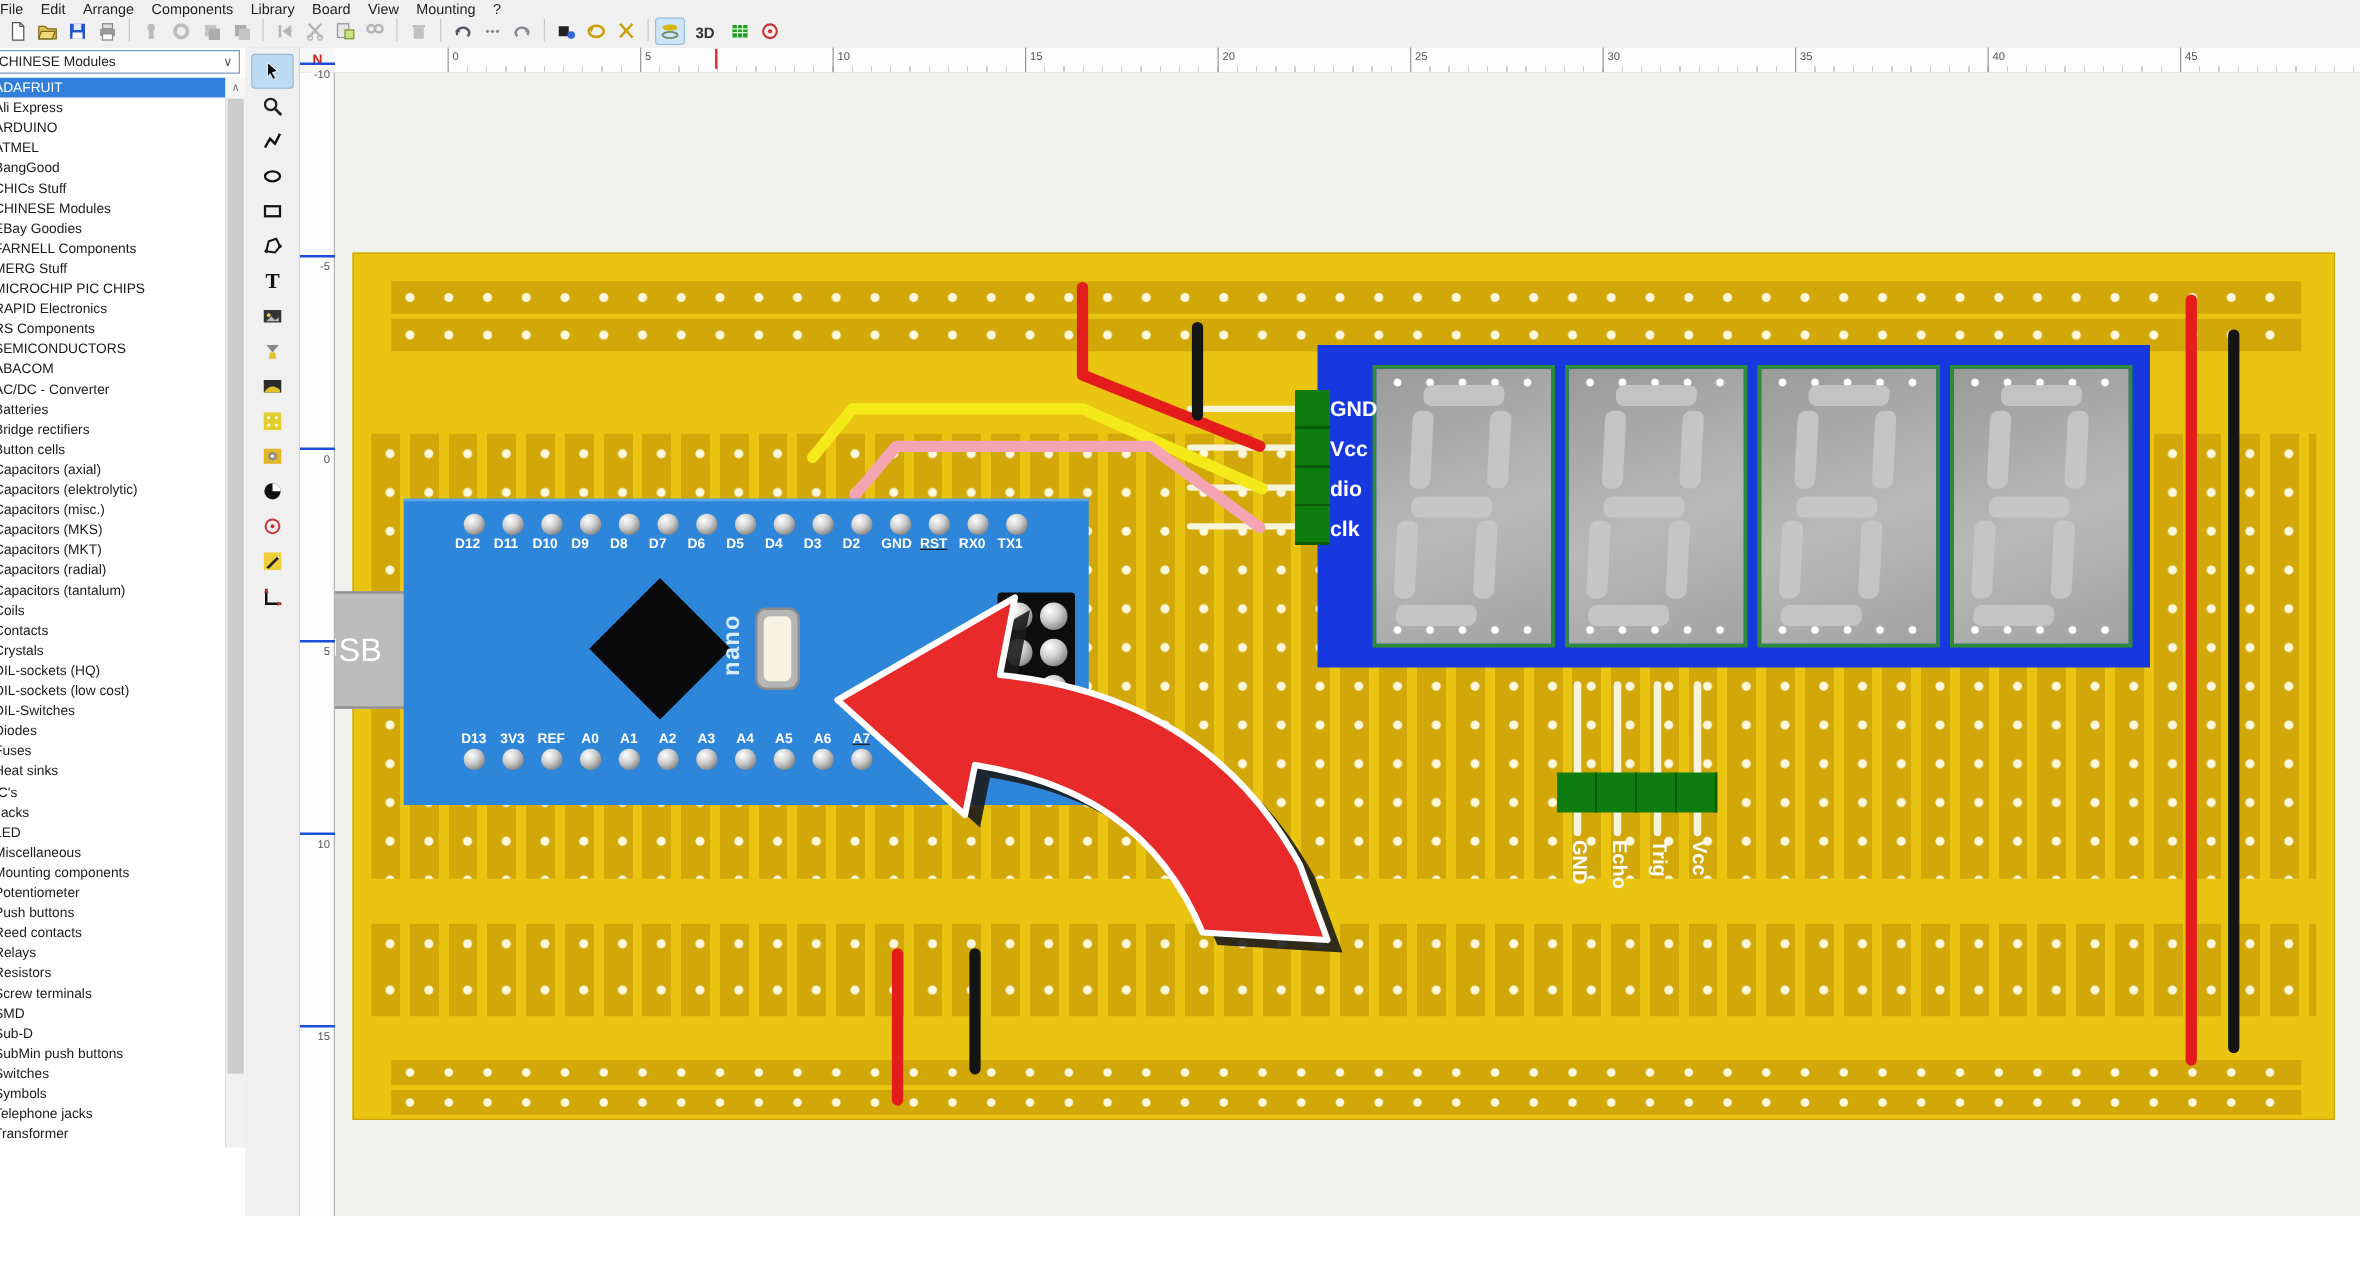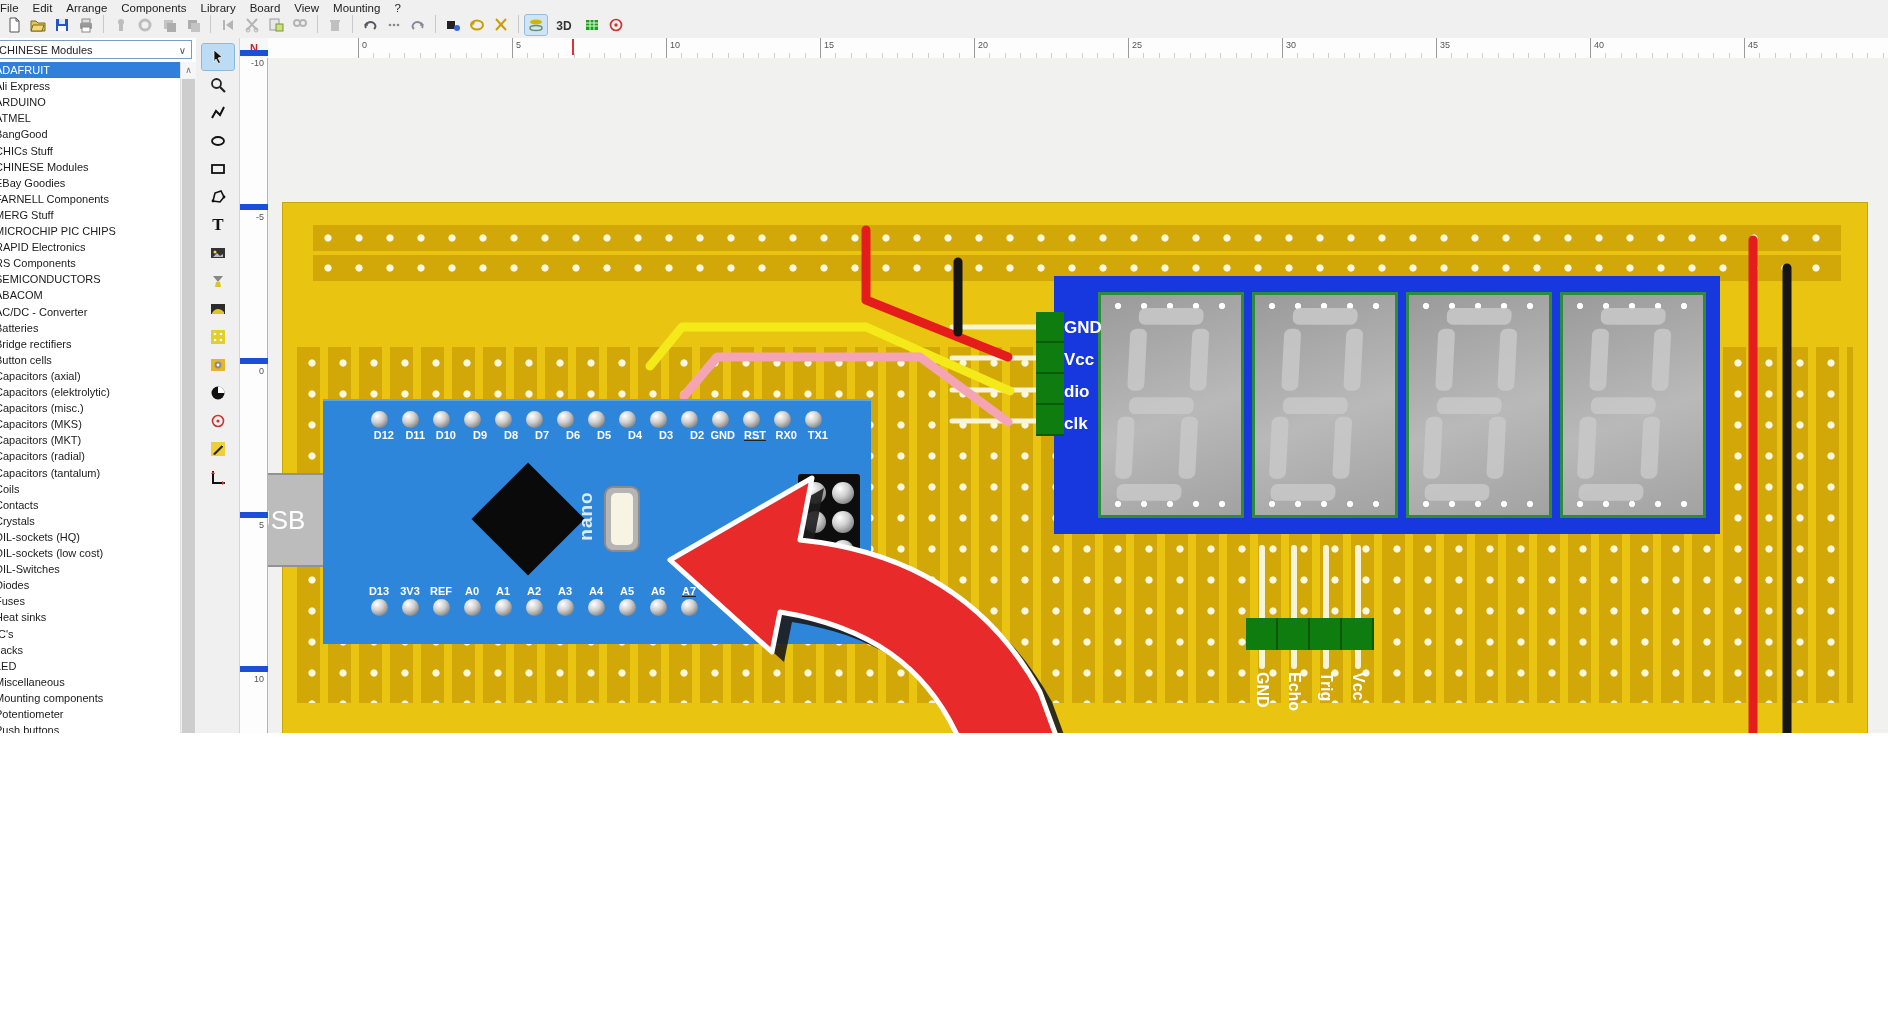--- a/index.html
+++ b/index.html
@@ -1,16 +1,16 @@
 <!DOCTYPE html>
 <html><head>
 <meta charset="utf-8">
 <style>
   html,body{margin:0;padding:0;background:#fff;}
-  #app{position:relative;width:1888px;height:733px;overflow:hidden;
+  #app{position:relative;width:1888px;height:973px;overflow:hidden;
        font-family:"Liberation Sans",sans-serif;background:#fff;color:#222;}
   
   .menubar{position:absolute;left:0;top:0;width:1888px;height:15px;background:#f0f0f0;
            display:flex;align-items:center;font-size:11.5px;color:#222;}
   .menu-item{padding:0 7px;white-space:nowrap;cursor:default;}
   .menu-item:nth-of-type(1){margin-left:-7px;}
   
   .toolbar{position:absolute;left:0;top:15px;width:1888px;height:24px;background:#f0f0f0;
            border-bottom:1px solid #d6d6d6;display:flex;padding-left:2px;box-sizing:border-box;}
   .tbtn{width:22px;height:20px;display:flex;align-items:center;justify-content:center;border-radius:2px;margin:0 1px;}
@@ -39,21 +39,21 @@
   .ruler-corner{position:absolute;left:240px;top:38px;width:28px;height:20px;background:#f7f7f7;
       border-right:1px solid #c9c9c9;border-bottom:1px solid #b5b5b5;color:#cc2222;font-weight:bold;
       font-size:11px;text-align:center;line-height:20px;}
   .hruler{position:absolute;left:268px;top:38px;width:1620px;height:20px;background:#fdfdfd;border-bottom:1px solid #b5b5b5;
       background-image:repeating-linear-gradient(90deg,#cfcfcf 0 1px,transparent 1px 15.4px);
       background-size:100% 5px;background-position:90px 100%;background-repeat:no-repeat;}
   .htick{position:absolute;top:0;height:20px;border-left:1px solid #9a9a9a;}
   .htick span{position:absolute;left:3px;top:2px;font-size:9px;color:#555;}
   .hmarker{position:absolute;left:304px;top:1px;width:2px;height:16px;background:#e03030;}
   .vruler{position:absolute;left:240px;top:58px;width:28px;height:922px;background:#fdfdfd;border-right:1px solid #b5b5b5;box-sizing:border-box;}
-  .vtick{position:absolute;left:0;width:28px;border-top:6px solid #1d4ed8;}
+  .vtick{position:absolute;left:0;width:28px;border-top:2px solid #1d4ed8;}
   .vtick span{position:absolute;right:4px;top:2px;font-size:9px;color:#555;}
   
   .canvas{position:absolute;left:268px;top:58px;right:0;bottom:0;background:#f1f1ef;overflow:hidden;}
   .abs{position:absolute;}
   .board{left:282px;top:202px;width:1586px;height:694px;background:#e9c411;border:1px solid #c9a50a;box-sizing:border-box;}
   .bus{left:312px;width:1528px;height:26px;background-color:#d2a708;
        background-image:radial-gradient(circle at 15px 13px,#fcf8dd 3.2px,rgba(0,0,0,0) 4px);background-size:31px 26px;}
   .vstrips{left:296px;width:1556px;
        background-image:radial-gradient(circle at 15px 16px,#fcf8dd 3.2px,rgba(0,0,0,0) 4px),
        repeating-linear-gradient(90deg,#d2a708 0 23px,#e9c411 23px 31px);background-size:31px 31px,auto;}
@@ -66,21 +66,21 @@
        color:#fff;font-size:26px;line-height:90px;padding-left:5px;}
   .diamond{left:488px;top:479px;width:80px;height:80px;background:#0a0a0a;transform:rotate(45deg);}
   .nanolbl{left:555px;top:506px;width:60px;height:20px;text-align:center;transform:rotate(-90deg);
        color:#d9ecff;font-size:19px;font-weight:bold;letter-spacing:1px;}
   .xtal{left:604px;top:486px;width:36px;height:66px;background:#b5b5b5;border:2px solid #8b8b8b;border-radius:9px;box-sizing:border-box;}
   .xtal::after{content:"";position:absolute;inset:5px;background:#f8f4e4;border-radius:5px;}
   .icsp{left:798px;top:474px;width:62px;height:94px;background:#0d0d0d;border-radius:3px;}
   .icsp i{position:absolute;width:22px;height:22px;border-radius:50%;
        background:radial-gradient(circle at 35% 30%,#fff,#cfcfcf 40%,#8a8a8a 75%,#6f6f6f);}
   .pinrow{left:323px;top:399px;width:548px;height:245px;}
-  .pinu{position:absolute;width:30px;top:12px;text-align:right;}
+  .pinu{position:absolute;width:30px;top:12px;text-align:left;}
   .pinu-b{position:absolute;width:30px;top:186px;text-align:center;}
   .pincircle{display:block;width:17px;height:17px;margin:0 auto;border-radius:50%;
        background:radial-gradient(circle at 35% 30%,#ffffff,#cfcfcf 40%,#8a8a8a 75%,#6f6f6f);}
   .pinlabel{display:block;font-size:11px;font-weight:bold;color:#fff;margin-top:1px;white-space:nowrap;}
   .pinu-b .pinlabel{margin:0 0 2px 0;}
   
   .dispmod{left:1054px;top:276px;width:666px;height:258px;background:#1838df;}
   .digit{position:absolute;top:16px;width:146px;height:226px;border:3px solid #2f8b3c;box-sizing:border-box;
        background:linear-gradient(160deg,#9a9a9a,#b9b9b9 55%,#a2a2a2);}
   .digit .dots{position:absolute;left:4px;width:132px;height:10px;

